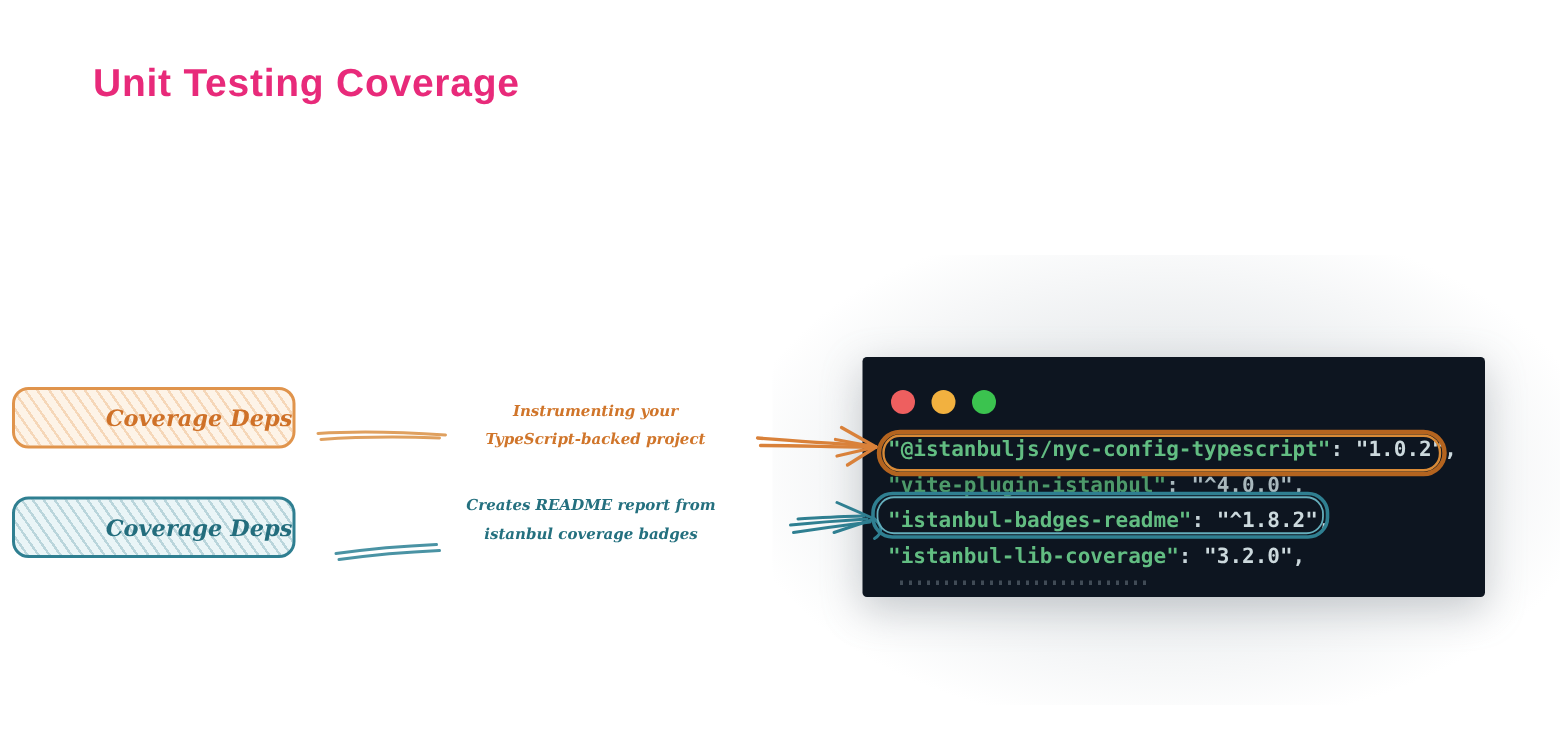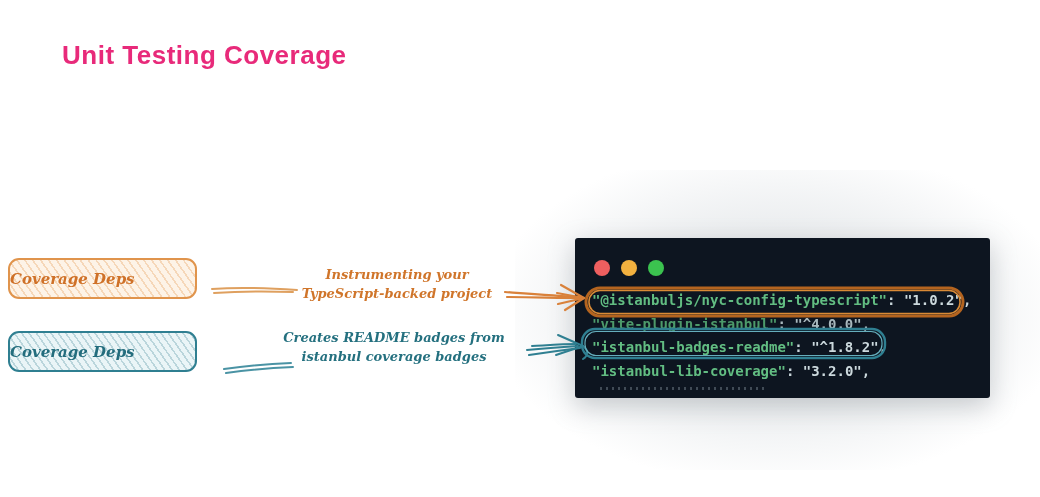--- a/index.html
+++ b/index.html
@@ -26,21 +26,21 @@
   }
 
   
   .sketch-box {
     position: absolute;
     width: 189px;
     height: 41px;
     border-radius: 11px;
     display: flex;
     align-items: center;
-    justify-content: flex-start;
+    justify-content: flex-end;
   }
   .sketch-box.orange {
     left: 8px; top: 258px;
     border: 2px solid #e0944c;
     background:
       repeating-linear-gradient(55deg,
         rgba(228,150,76,0.30) 0px, rgba(228,150,76,0.30) 1.6px,
         rgba(253,243,231,0.55) 1.6px, rgba(253,243,231,0.55) 6.5px),
       #fdf3e7;
   }
@@ -62,21 +62,21 @@
   .sketch-box.orange .box-label { color: #cf7128; }
   .sketch-box.teal .box-label { color: #236d7d; }
 
   
   .annotation {
     position: absolute;
     text-align: center;
     font-family: "DejaVu Serif", serif;
     font-style: italic;
     font-weight: bold;
-    font-size: 13px;
+    font-size: 10px;
     line-height: 19px;
   }
   .annotation.orange { left: 272px; top: 265px; width: 250px; color: #d0752a; }
   .annotation.teal   { left: 258px; top: 328px; width: 272px; color: #24707f; }
 
   
   .window-glow {
     position: absolute;
     left: 515px; top: 170px;
     width: 525px; height: 300px;
@@ -158,21 +158,21 @@
   <div class="sketch-box teal">
     <span class="box-label">Coverage Deps</span>
   </div>
 
   <div class="annotation orange">
     <div>Instrumenting your</div>
     <div>TypeScript-backed project</div>
   </div>
 
   <div class="annotation teal">
-    <div>Creates README badges from</div>
+    <div>Creates README report from</div>
     <div>istanbul coverage badges</div>
   </div>
 
   <div class="editor-window">
     <div class="traffic-lights">
       <div class="traffic-light tl-red"></div>
       <div class="traffic-light tl-yellow"></div>
       <div class="traffic-light tl-green"></div>
     </div>
 

